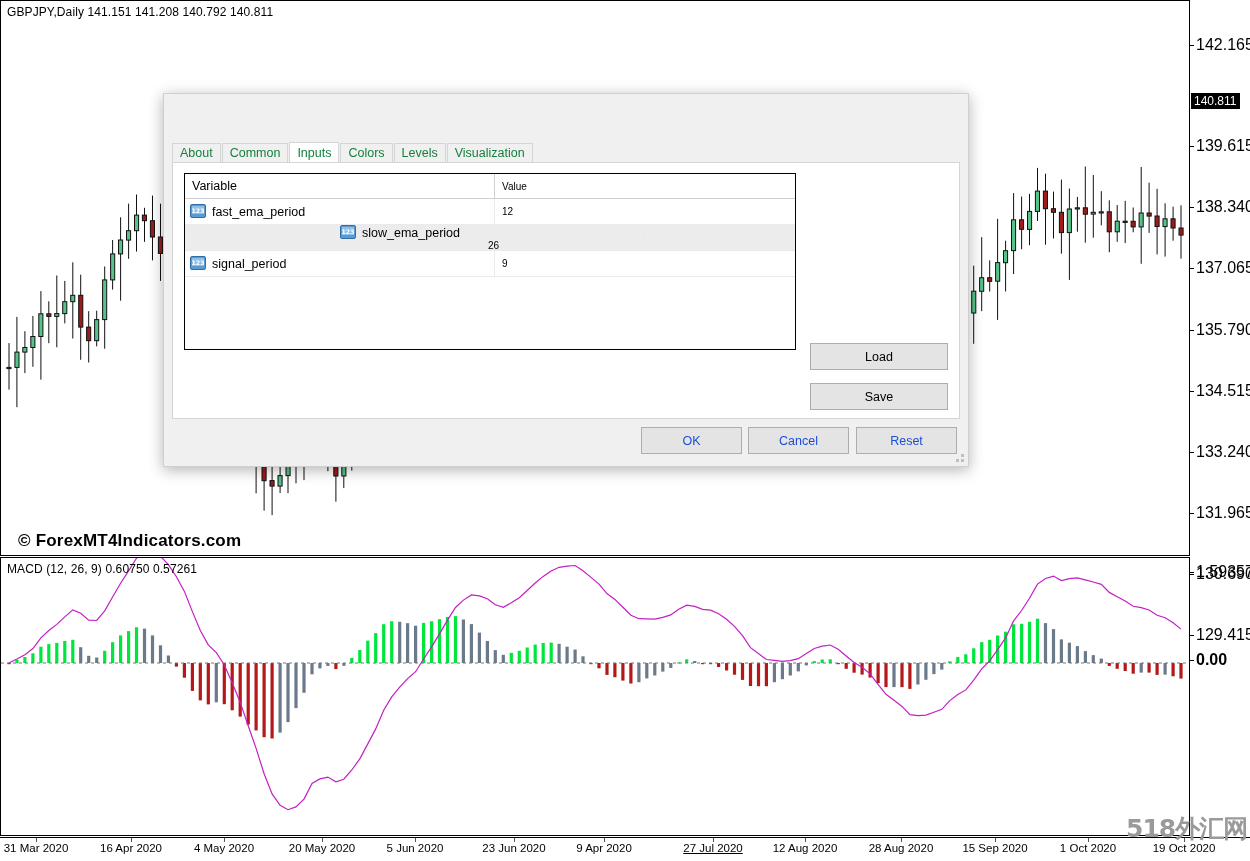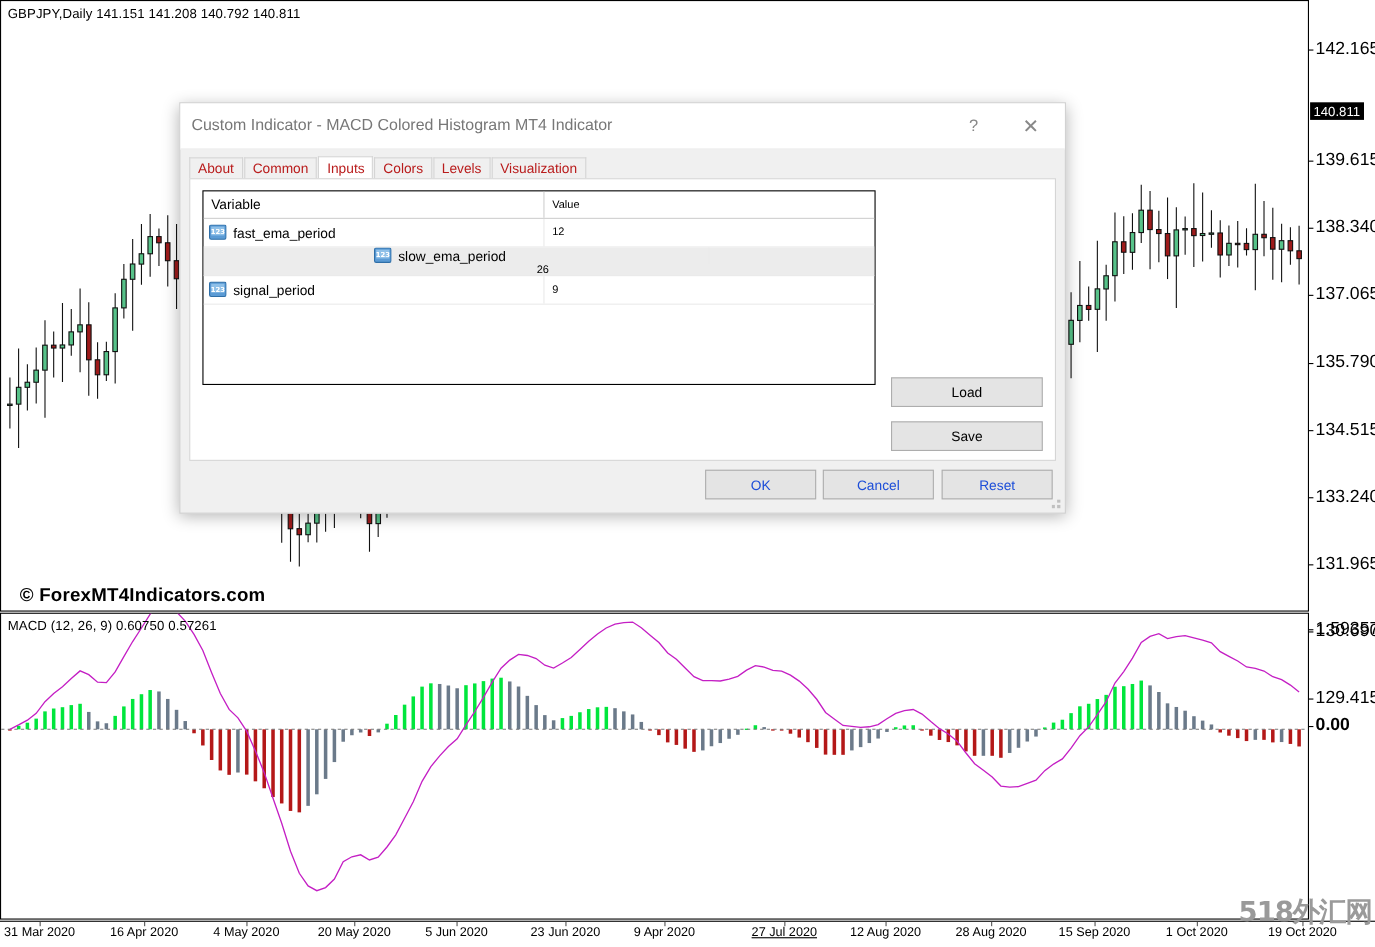--- a/index.html
+++ b/index.html
@@ -45,21 +45,21 @@
           box-shadow:0 3px 14px rgba(0,0,0,.30);}
   #titlebar{position:relative;height:41px;background:#fff;border-bottom:1px solid #e8e8e8;}
   #dialog-title{position:absolute;left:10px;top:12px;font-size:14.5px;color:#777;}
   .tb-btn{position:absolute;top:0;height:41px;width:46px;color:#888;font-size:15px;
           display:flex;align-items:center;justify-content:center;cursor:default;}
   #help-btn{right:60px;}
   #close-btn{right:8px;font-size:18px;}
 
   #tabstrip{position:absolute;left:8px;top:48px;height:21px;display:flex;align-items:flex-end;}
   .tab{height:19px;line-height:19px;padding:0 7px;font-size:12.5px;background:#f0f0f0;
-       border:1px solid #d5d5d5;border-bottom:none;margin-right:1px;color:#b91c1c;}
+       border:1px solid #d5d5d5;border-bottom:none;margin-right:1px;color:#15803d;}
   .tab.active{height:21px;line-height:21px;background:#fff;border-color:#d5d5d5;
               position:relative;top:1px;}
 
   #tabpanel{position:absolute;left:8px;top:68px;width:788px;height:257px;
             background:#fff;border:1px solid #d5d5d5;box-sizing:border-box;}
 
   #grid{position:absolute;left:11px;top:10px;width:612px;height:177px;
         border:1px solid #000;box-sizing:border-box;background:#fff;overflow:hidden;}
   .grow{display:flex;height:25px;align-items:center;border-bottom:1px solid #eaeaea;}
   .grow.head{height:24px;border-bottom:1px solid #cfcfcf;}
@@ -609,25 +609,20 @@
       <div class="tsep" style="left: 1088px;"></div>
       <div class="tlabel" style="left: 1088px;">1 Oct 2020</div>
       <div class="tsep" style="left: 1184px;"></div>
       <div class="tlabel" style="left: 1184px;">19 Oct 2020</div>
     </div>
 
   <div class="cnmark">518外汇网</div>
 
   <div id="dialog">
 
-    <div id="titlebar">
-      <div id="dialog-title">Custom Indicator - MACD Colored Histogram MT4 Indicator</div>
-      <div class="tb-btn" id="help-btn">?</div>
-      <div class="tb-btn" id="close-btn">✕</div>
-    </div>
 
     <div id="tabstrip">
       <div class="tab">About</div>
       <div class="tab">Common</div>
       <div class="tab active">Inputs</div>
       <div class="tab">Colors</div>
       <div class="tab">Levels</div>
       <div class="tab">Visualization</div>
     </div>
 

